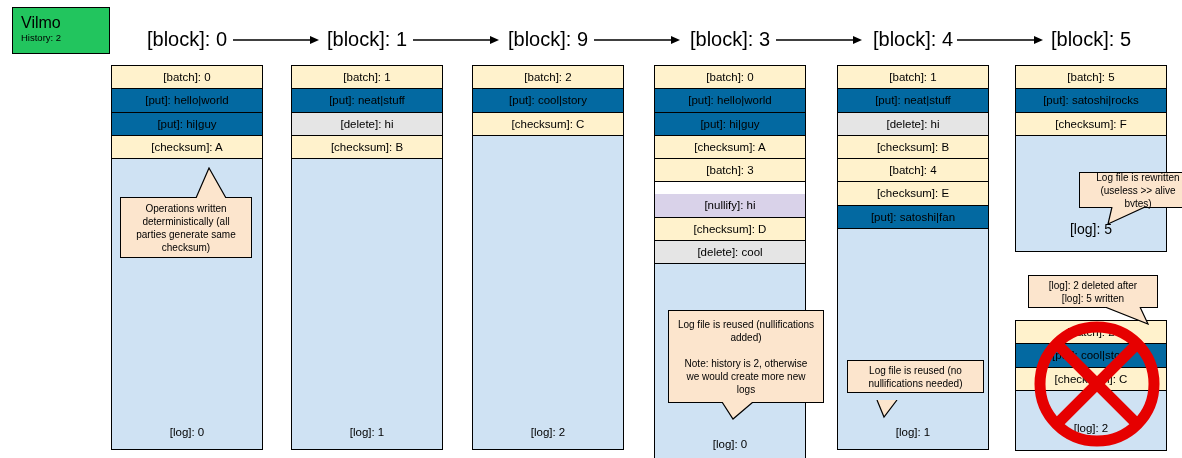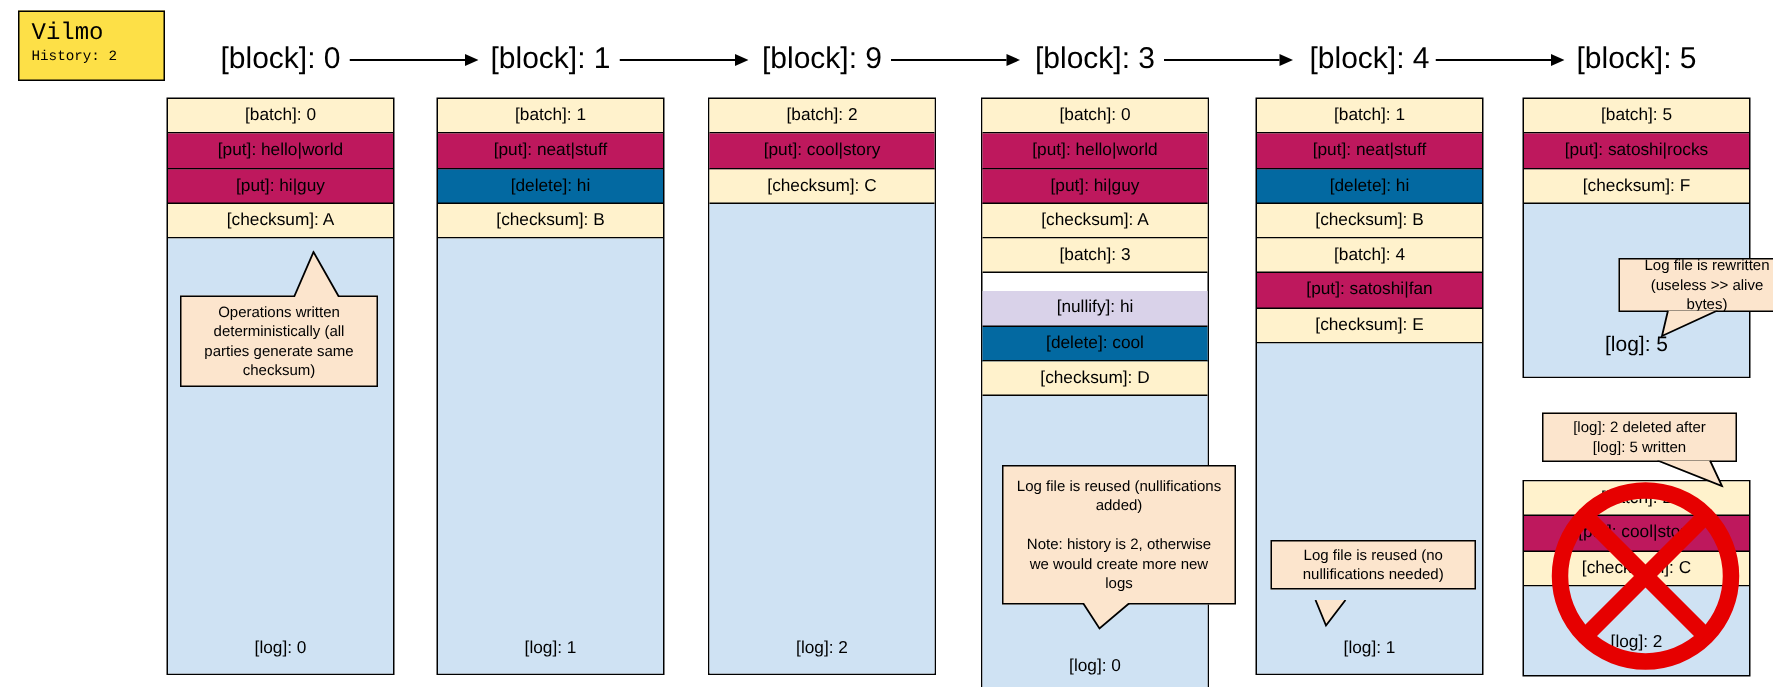--- a/index.html
+++ b/index.html
@@ -9,24 +9,23 @@
     position: relative;
     width: 1182px;
     height: 458px;
     background: #ffffff;
     overflow: hidden;
   }
   .vilmo-box {
     position: absolute;
     left: 12px; top: 7px;
     width: 98px; height: 47px;
-    background: #fde047;
+    background: #22c55e;
     border: 1.5px solid #000;
     padding: 5px 0 0 8px;
-    font-family: Liberation Mono, monospace;
   }
   .vilmo-title { font-size: 16px; line-height: 1.2; }
   .vilmo-sub { font-size: 9.5px; }
 
   .block-label {
     position: absolute;
     top: 28px;
     width: 152px;
     text-align: center;
     font-size: 20px;
@@ -44,22 +43,22 @@
   }
   .op-row {
     height: 23.25px;
     line-height: 22.25px;
     border-bottom: 1px solid #000;
     text-align: center;
     font-size: 11.5px;
     overflow: hidden;
   }
   .op-yellow { background: #fff2cc; }
-  .op-green  { background: #be185d; }
-  .op-red    { background: #0369a1; }
+  .op-green  { background: #0369a1; }
+  .op-red    { background: #e5e5e5; }
   .op-purple { background: #d9d2e9; margin-top: 12px; }
   .log-box {
     position: relative;
     background: #cfe2f3;
   }
   .log-label {
     position: absolute;
     bottom: 11px;
     width: 100%;
     text-align: center;
@@ -153,35 +152,35 @@
     </div>
   </div>
 
   <div class="column" style="left:654px; top:65px">
     <div class="op-row op-yellow">[batch]: 0</div>
     <div class="op-row op-green">[put]: hello|world</div>
     <div class="op-row op-green">[put]: hi|guy</div>
     <div class="op-row op-yellow">[checksum]: A</div>
     <div class="op-row op-yellow">[batch]: 3</div>
     <div class="op-row op-purple">[nullify]: hi</div>
+    <div class="op-row op-yellow">[checksum]: D</div>
     <div class="op-row op-red">[delete]: cool</div>
-    <div class="op-row op-yellow">[checksum]: D</div>
     <div class="log-box" style="height:197px">
       <div class="log-label">[log]: 0</div>
     </div>
   </div>
 
   <div class="column" style="left:837px; top:65px">
     <div class="op-row op-yellow">[batch]: 1</div>
     <div class="op-row op-green">[put]: neat|stuff</div>
     <div class="op-row op-red">[delete]: hi</div>
     <div class="op-row op-yellow">[checksum]: B</div>
     <div class="op-row op-yellow">[batch]: 4</div>
+    <div class="op-row op-yellow">[checksum]: E</div>
     <div class="op-row op-green">[put]: satoshi|fan</div>
-    <div class="op-row op-yellow">[checksum]: E</div>
     <div class="log-box" style="height:220px">
       <div class="log-label">[log]: 1</div>
     </div>
   </div>
 
   <div class="column" style="left:1015px; top:65px">
     <div class="op-row op-yellow">[batch]: 5</div>
     <div class="op-row op-green">[put]: satoshi|rocks</div>
     <div class="op-row op-yellow">[checksum]: F</div>
     <div class="log-box" style="height:115px">

